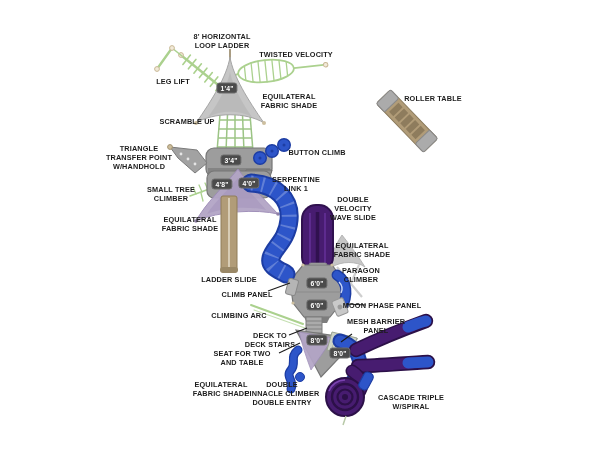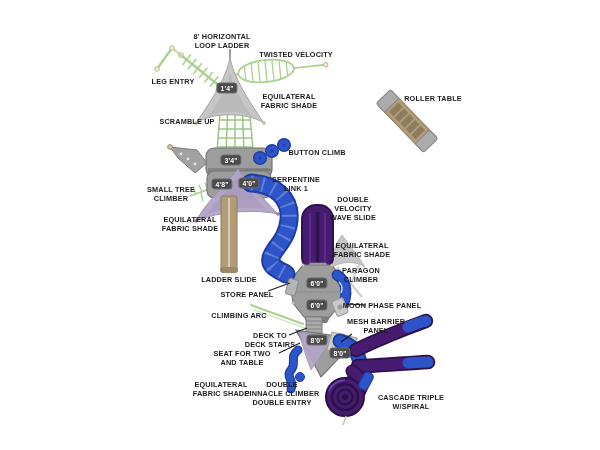--- a/index.html
+++ b/index.html
@@ -257,41 +257,44 @@
       <line x1="366" y1="305" x2="346" y2="304"></line>
       <line x1="352" y1="334" x2="341" y2="342"></line>
       <line x1="289" y1="335" x2="307" y2="328"></line>
       <line x1="279" y1="353" x2="300" y2="343"></line>
     </g>
   </svg>
 
   <div class="lbl" style="left:222px;top:41px">8' HORIZONTAL
 LOOP LADDER</div>
   <div class="lbl" style="left:296px;top:54px">TWISTED VELOCITY</div>
-  <div class="lbl" style="left:173px;top:81px">LEG ENTRY</div>
+  <div class="lbl" style="left:173px;top:81px">LEG LIFT</div>
   <div class="lbl" style="left:289px;top:101px">EQUILATERAL
 FABRIC SHADE</div>
   <div class="lbl" style="left:187px;top:121px">SCRAMBLE UP</div>
   <div class="lbl" style="left:433px;top:98px">ROLLER TABLE</div>
+  <div class="lbl" style="left:139px;top:157px">TRIANGLE
+TRANSFER POINT
+W/HANDHOLD</div>
   <div class="lbl" style="left:317px;top:152px">BUTTON CLIMB</div>
   <div class="lbl" style="left:171px;top:194px">SMALL TREE
 CLIMBER</div>
   <div class="lbl" style="left:296px;top:184px">SERPENTINE
 LINK 1</div>
   <div class="lbl" style="left:353px;top:208px">DOUBLE
 VELOCITY
 WAVE SLIDE</div>
   <div class="lbl" style="left:190px;top:224px">EQUILATERAL
 FABRIC SHADE</div>
   <div class="lbl" style="left:362px;top:250px">EQUILATERAL
 FABRIC SHADE</div>
   <div class="lbl" style="left:361px;top:275px">PARAGON
 CLIMBER</div>
   <div class="lbl" style="left:229px;top:279px">LADDER SLIDE</div>
-  <div class="lbl" style="left:247px;top:294px">STORE PANEL</div>
+  <div class="lbl" style="left:247px;top:294px">CLIMB PANEL</div>
   <div class="lbl" style="left:382px;top:305px">MOON PHASE PANEL</div>
   <div class="lbl" style="left:239px;top:315px">CLIMBING ARC</div>
   <div class="lbl" style="left:376px;top:326px">MESH BARRIER
 PANEL</div>
   <div class="lbl" style="left:270px;top:340px">DECK TO
 DECK STAIRS</div>
   <div class="lbl" style="left:242px;top:358px">SEAT FOR TWO
 AND TABLE</div>
   <div class="lbl" style="left:221px;top:389px">EQUILATERAL
 FABRIC SHADE</div>

